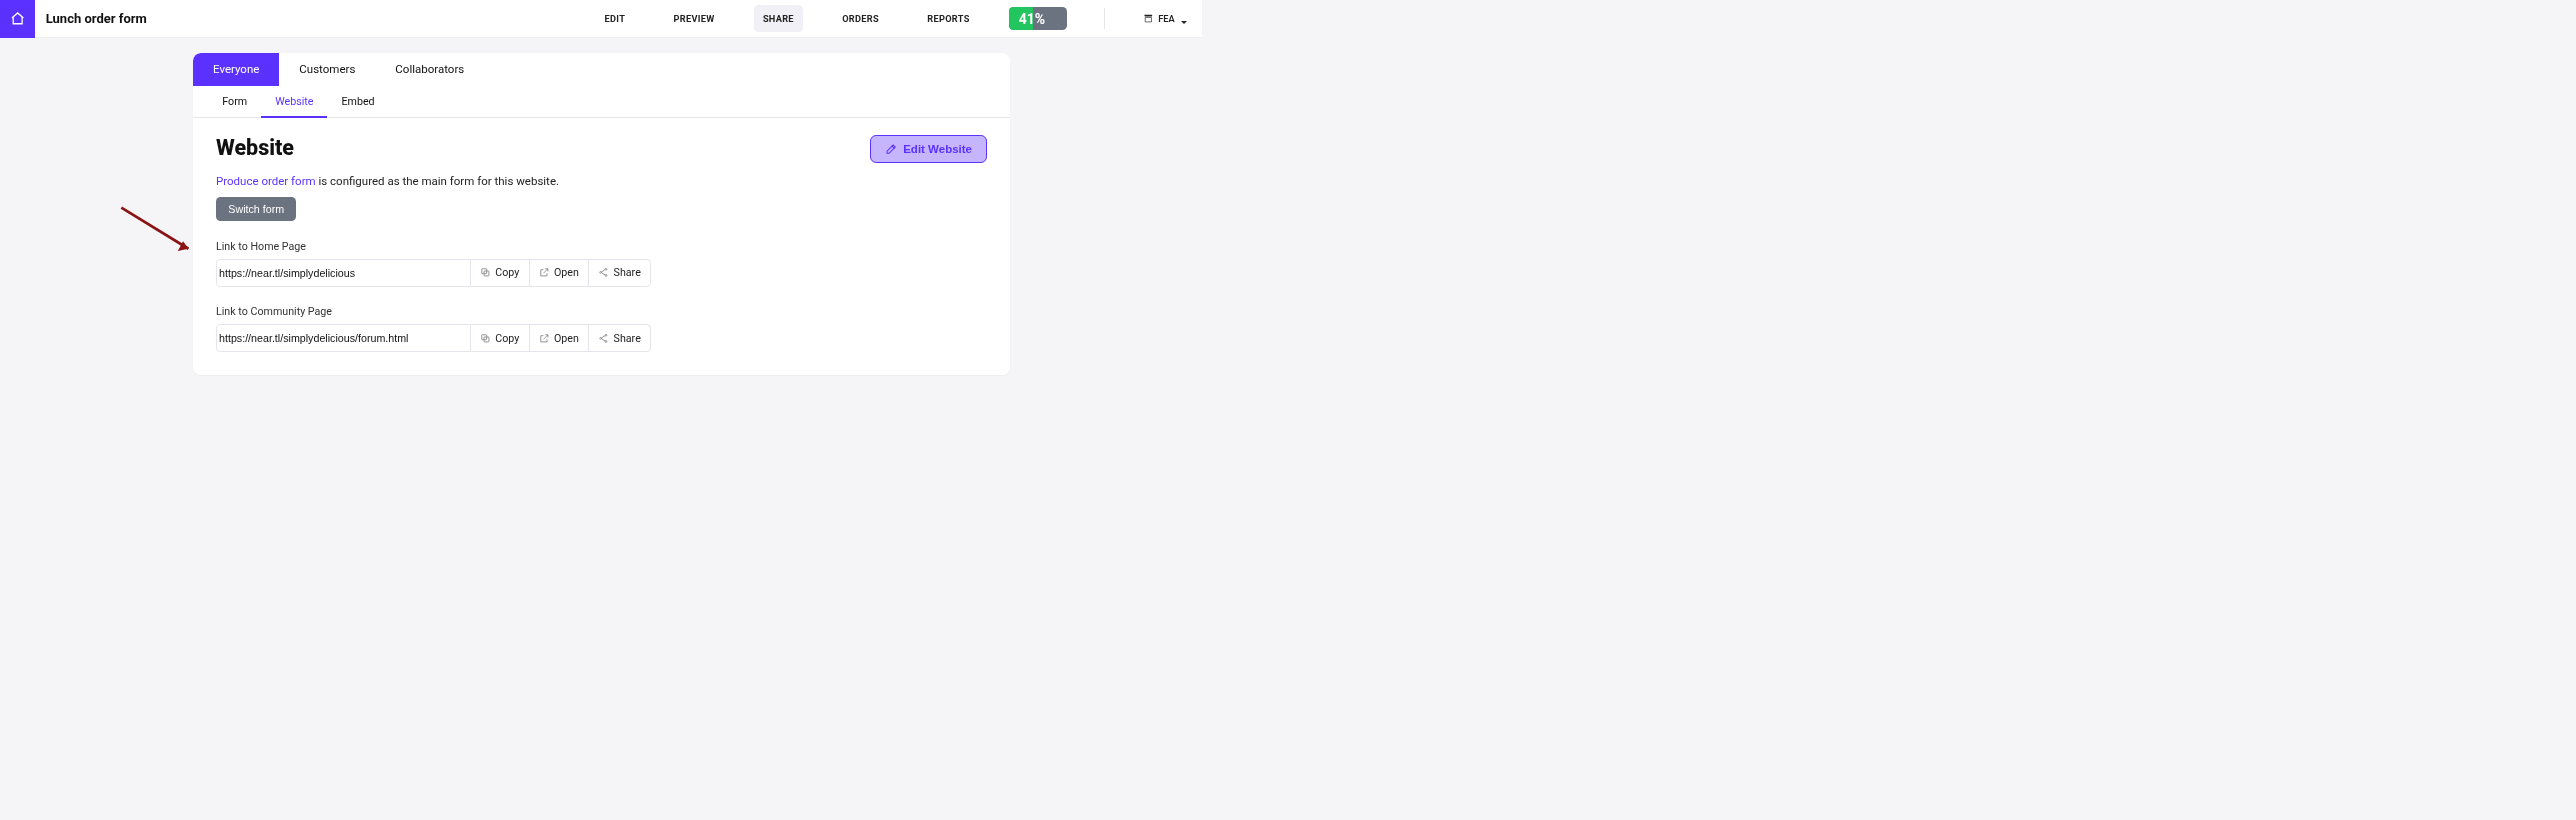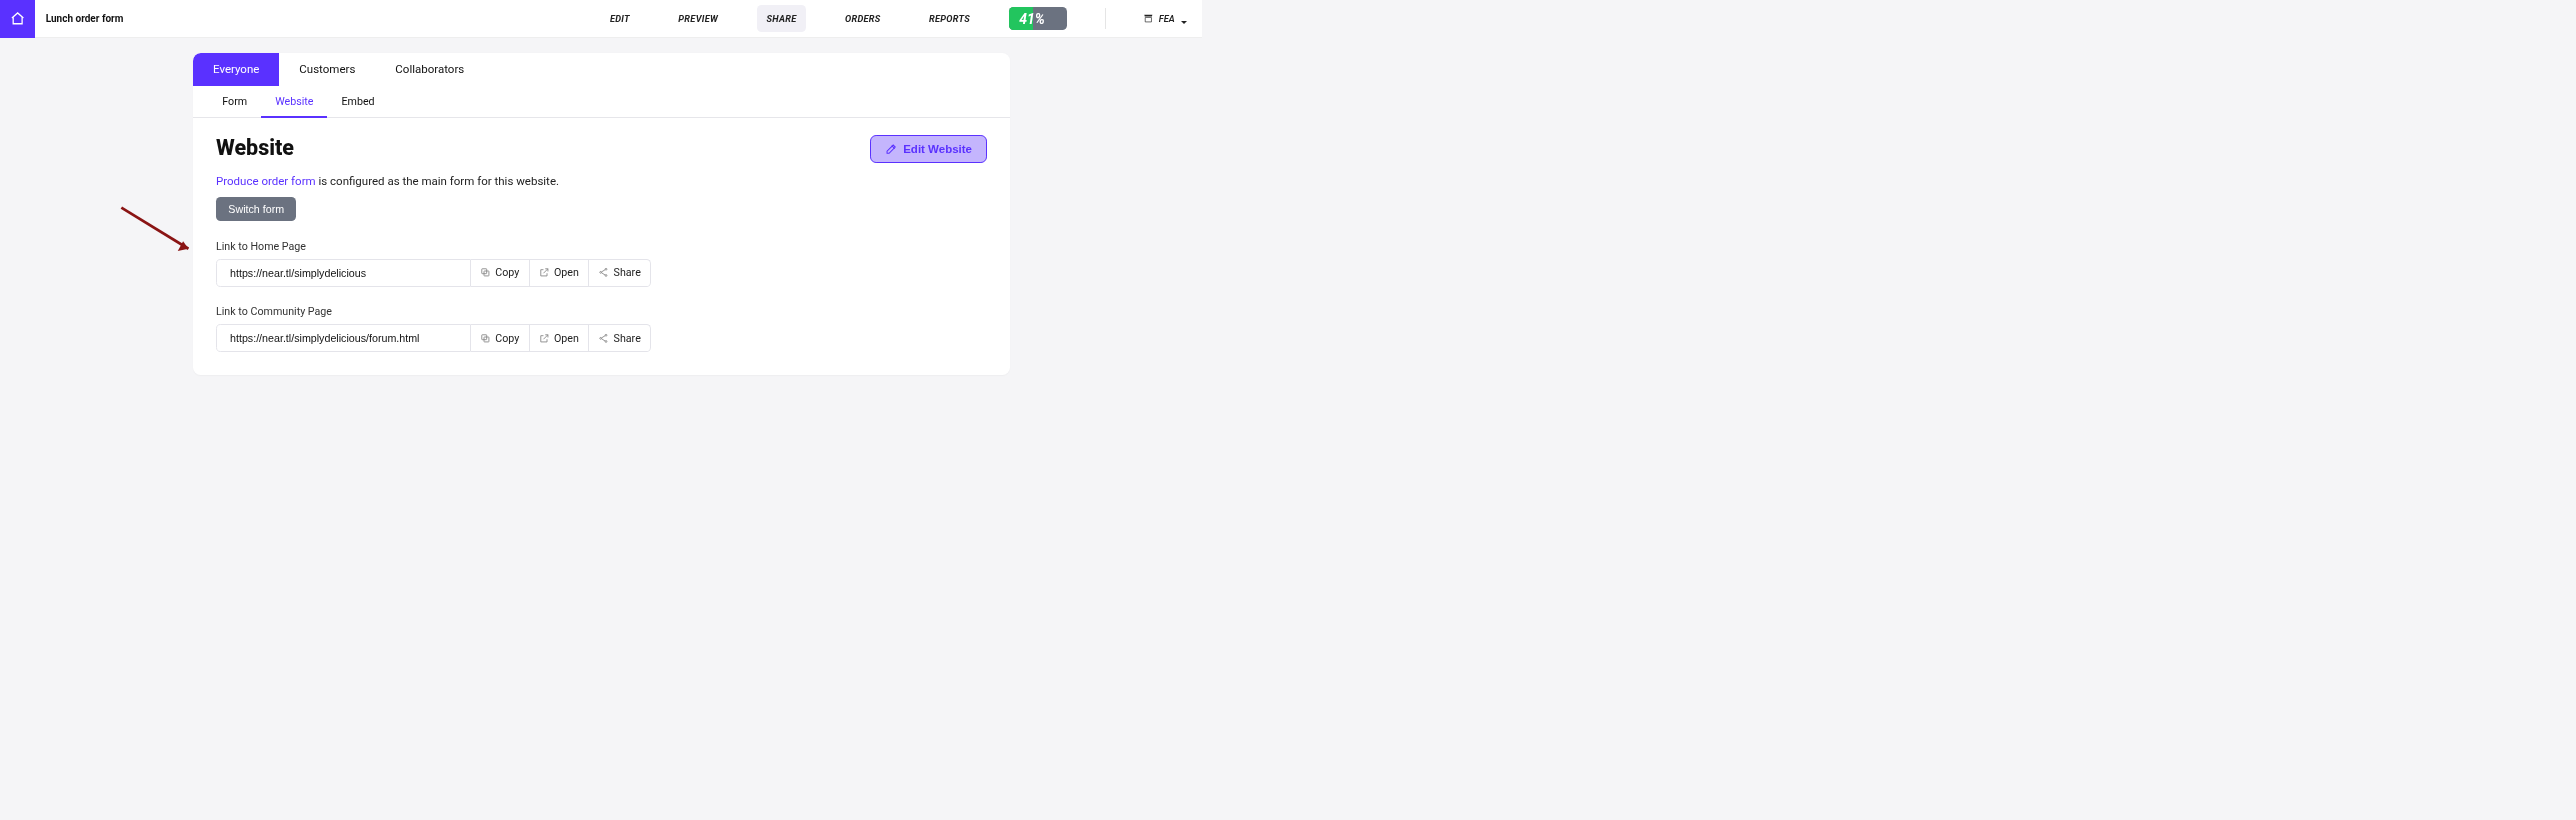--- a/index.html
+++ b/index.html
@@ -2,23 +2,23 @@
 <html style="font-size:12.3px"><head>
 <meta charset="utf-8">
 <style>
   * { box-sizing: border-box; margin: 0; padding: 0; }
   body { font-family: -apple-system, BlinkMacSystemFont, "Segoe UI", Roboto, Helvetica, Arial, sans-serif; background:#f5f5f7; color:#111; width:2576px; height:820px; overflow:hidden; }
   .page { width:1202px; height:383px; background:#f5f5f7; }
   
   .topbar { display:flex; align-items:center; height:38px; background:#fff; border-bottom:0.8px solid #eee; }
   .home-btn { width:35px; height:38px; background:#5a31ff; display:flex; align-items:center; justify-content:center; color:#fff; }
   .home-btn svg { width:15.3px; height:15.3px; }
-  .title { font-size:10px; font-weight:700; margin-left:10.7px; color:#111; }
+  .title { font-size:13px; font-weight:700; margin-left:10.7px; color:#111; }
   .spacer { flex:1; }
-  .nav { display:flex; align-items:center; gap:30px; margin-right:15.3px;font-style:italic; }
+  .nav { display:flex; align-items:center; gap:30px; margin-right:15.3px; }
   .nav-item { font-size:9.2px; font-weight:700; letter-spacing:0.3px; color:#222; padding:7.7px 9.2px; border-radius:4.6px; }
   .nav-item.active { background:#f1f0f6; }
   .progress { width:58px; height:23px; border-radius:4.6px; background:#6b7280; position:relative; overflow:hidden; display:flex; align-items:center; }
   .progress-fill { position:absolute; left:0; top:0; bottom:0; width:41%; background:#22c55e; }
   .progress-label { position:relative; z-index:1; font-size:14px; font-weight:700; color:#fff; padding-left:10px; }
   .divider { width:0.8px; height:21.5px; background:#e5e5e5; margin:0 7.7px; }
   .acct { display:flex; align-items:flex-end; gap:4.6px; font-size:9.2px; font-weight:600; color:#222; }
   .acct svg { width:10.7px; height:10.7px; }
   .caret { width:0; height:0; border-left:3.1px solid transparent; border-right:3.1px solid transparent; border-top:3.8px solid #222; margin-left:1.5px; }
   
@@ -32,21 +32,21 @@
   .section { padding:17px 23px 23px; }
   .section-head { display:flex; align-items:flex-start; justify-content:space-between; }
   .section-title { font-size:21.5px; font-weight:800; color:#111; }
   .edit-btn { border:0.8px solid #5a31ff; color:#5a31ff; background:#c4b5fd; border-radius:6.1px; padding:7px 14px; font-size:11.5px; font-weight:600; display:flex; align-items:center; gap:6.1px; }
   .edit-btn svg { width:12.3px; height:12.3px; }
   .desc { margin-top:10.7px; font-size:11.5px; color:#222; }
   .desc a { color:#5a31ff; text-decoration:none; }
   .switch-btn { margin-top:9.2px; background:#6b7280; color:#fff; border:none; border-radius:4.6px; padding:6.1px 12.3px; font-size:10.7px; }
   .field-label { margin-top:18.4px; font-size:10.7px; color:#333; }
   .link-row { display:flex; align-items:stretch; margin-top:6.1px; width:435px; }
-  .link-input { flex:1; border:0.8px solid #e4e4ea; border-radius:4.6px 0 0 4.6px; padding:7px 13px; font-size:10.7px; color:#111; background:#fff; }
+  .link-input { flex:1; border:0.8px solid #e4e4ea; border-radius:4.6px 0 0 4.6px; padding:7px 2px; font-size:10.7px; color:#111; background:#fff; }
   .link-act { display:flex; align-items:center; gap:4.6px; border:0.8px solid #e4e4ea; border-left:none; padding:0 9.2px; font-size:10.7px; color:#222; background:#fff; }
   .link-act:last-child { border-radius:0 4.6px 4.6px 0; }
   .link-act svg { width:10.7px; height:10.7px; stroke:#888; }
   
   .arrow { position:absolute; left:115px; top:150px; pointer-events:none; }
 </style>
 </head>
 <body>
 
 <div class="page">

